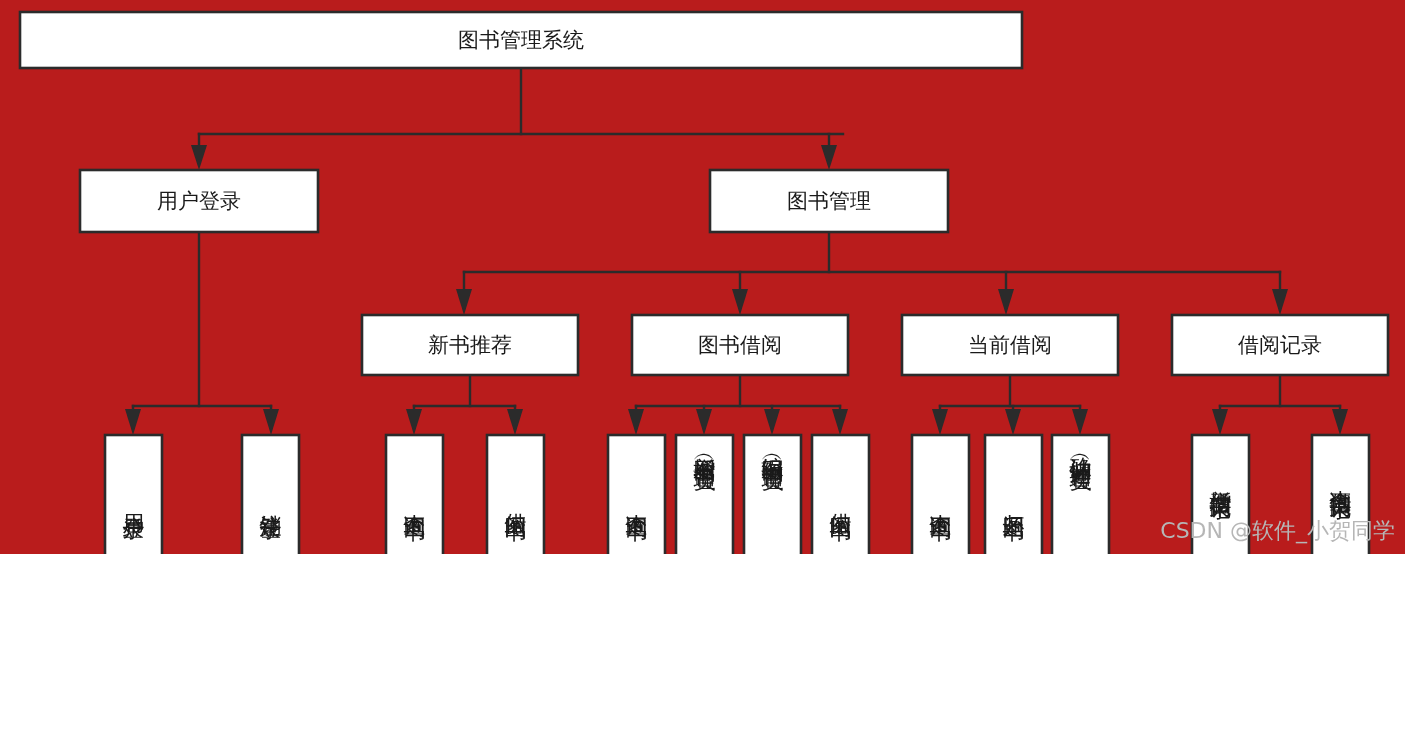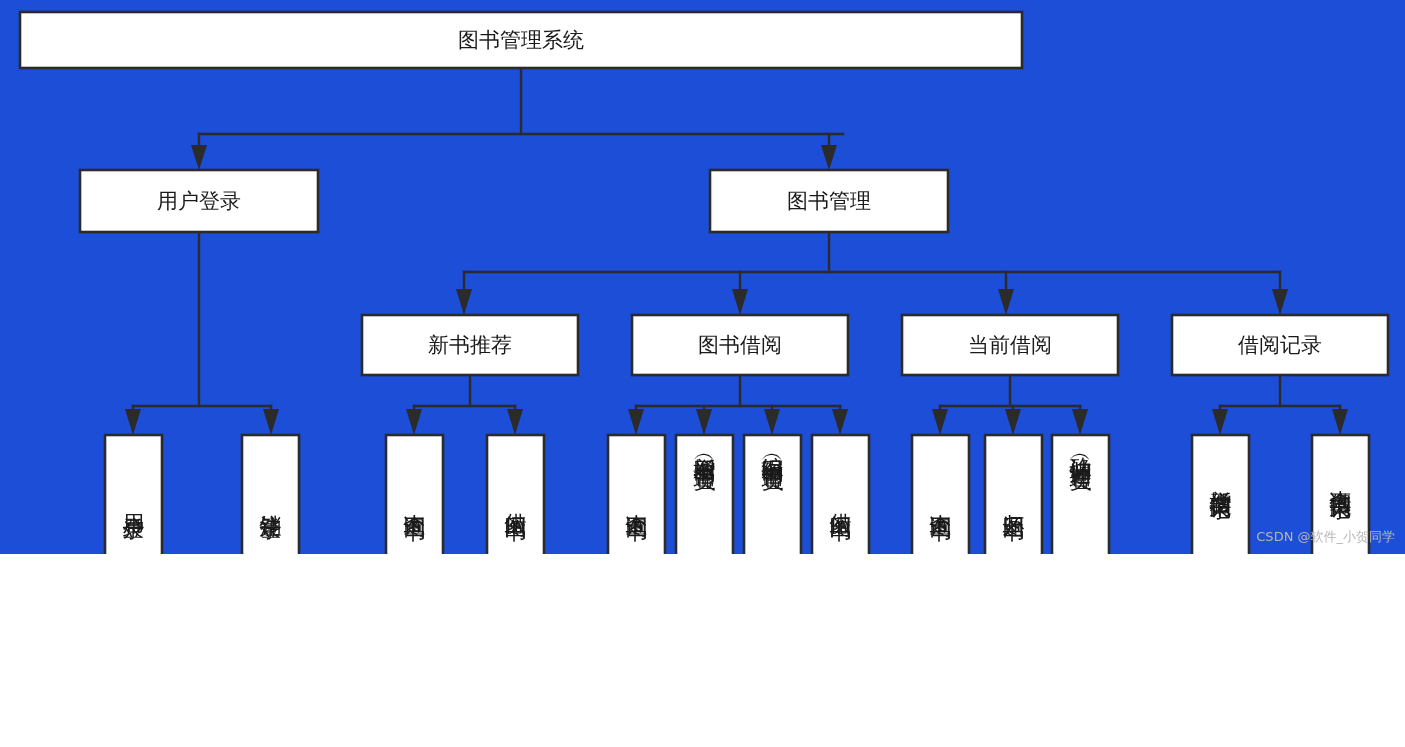--- a/index.html
+++ b/index.html
@@ -7,21 +7,21 @@
     padding: 0;
     background: #ffffff;
   }
   body {
     font-family: "DejaVu Sans", "Liberation Sans", sans-serif;
   }
   #diagram-root {
     position: relative;
     width: 1405px;
     height: 554px;
-    background: #1d4ed8;
+    background: #b91c1c;
     overflow: hidden;
   }
   svg.flow {
     position: absolute;
     left: 0;
     top: 0;
     width: 1405px;
     height: 747px;
   }
   .box-rect {
@@ -53,21 +53,21 @@
     writing-mode: vertical-rl;
     text-orientation: upright;
     letter-spacing: 2px;
     text-anchor: middle;
   }
   .watermark {
     position: absolute;
     right: 10px;
     bottom: 8px;
     font-family: "DejaVu Sans", "Liberation Sans", sans-serif;
-    font-size: 13px;
+    font-size: 22px;
     color: #b6b6b6;
     white-space: nowrap;
     pointer-events: none;
   }
 </style>
 </head>
 <body>
 
 <div id="diagram-root">
 

